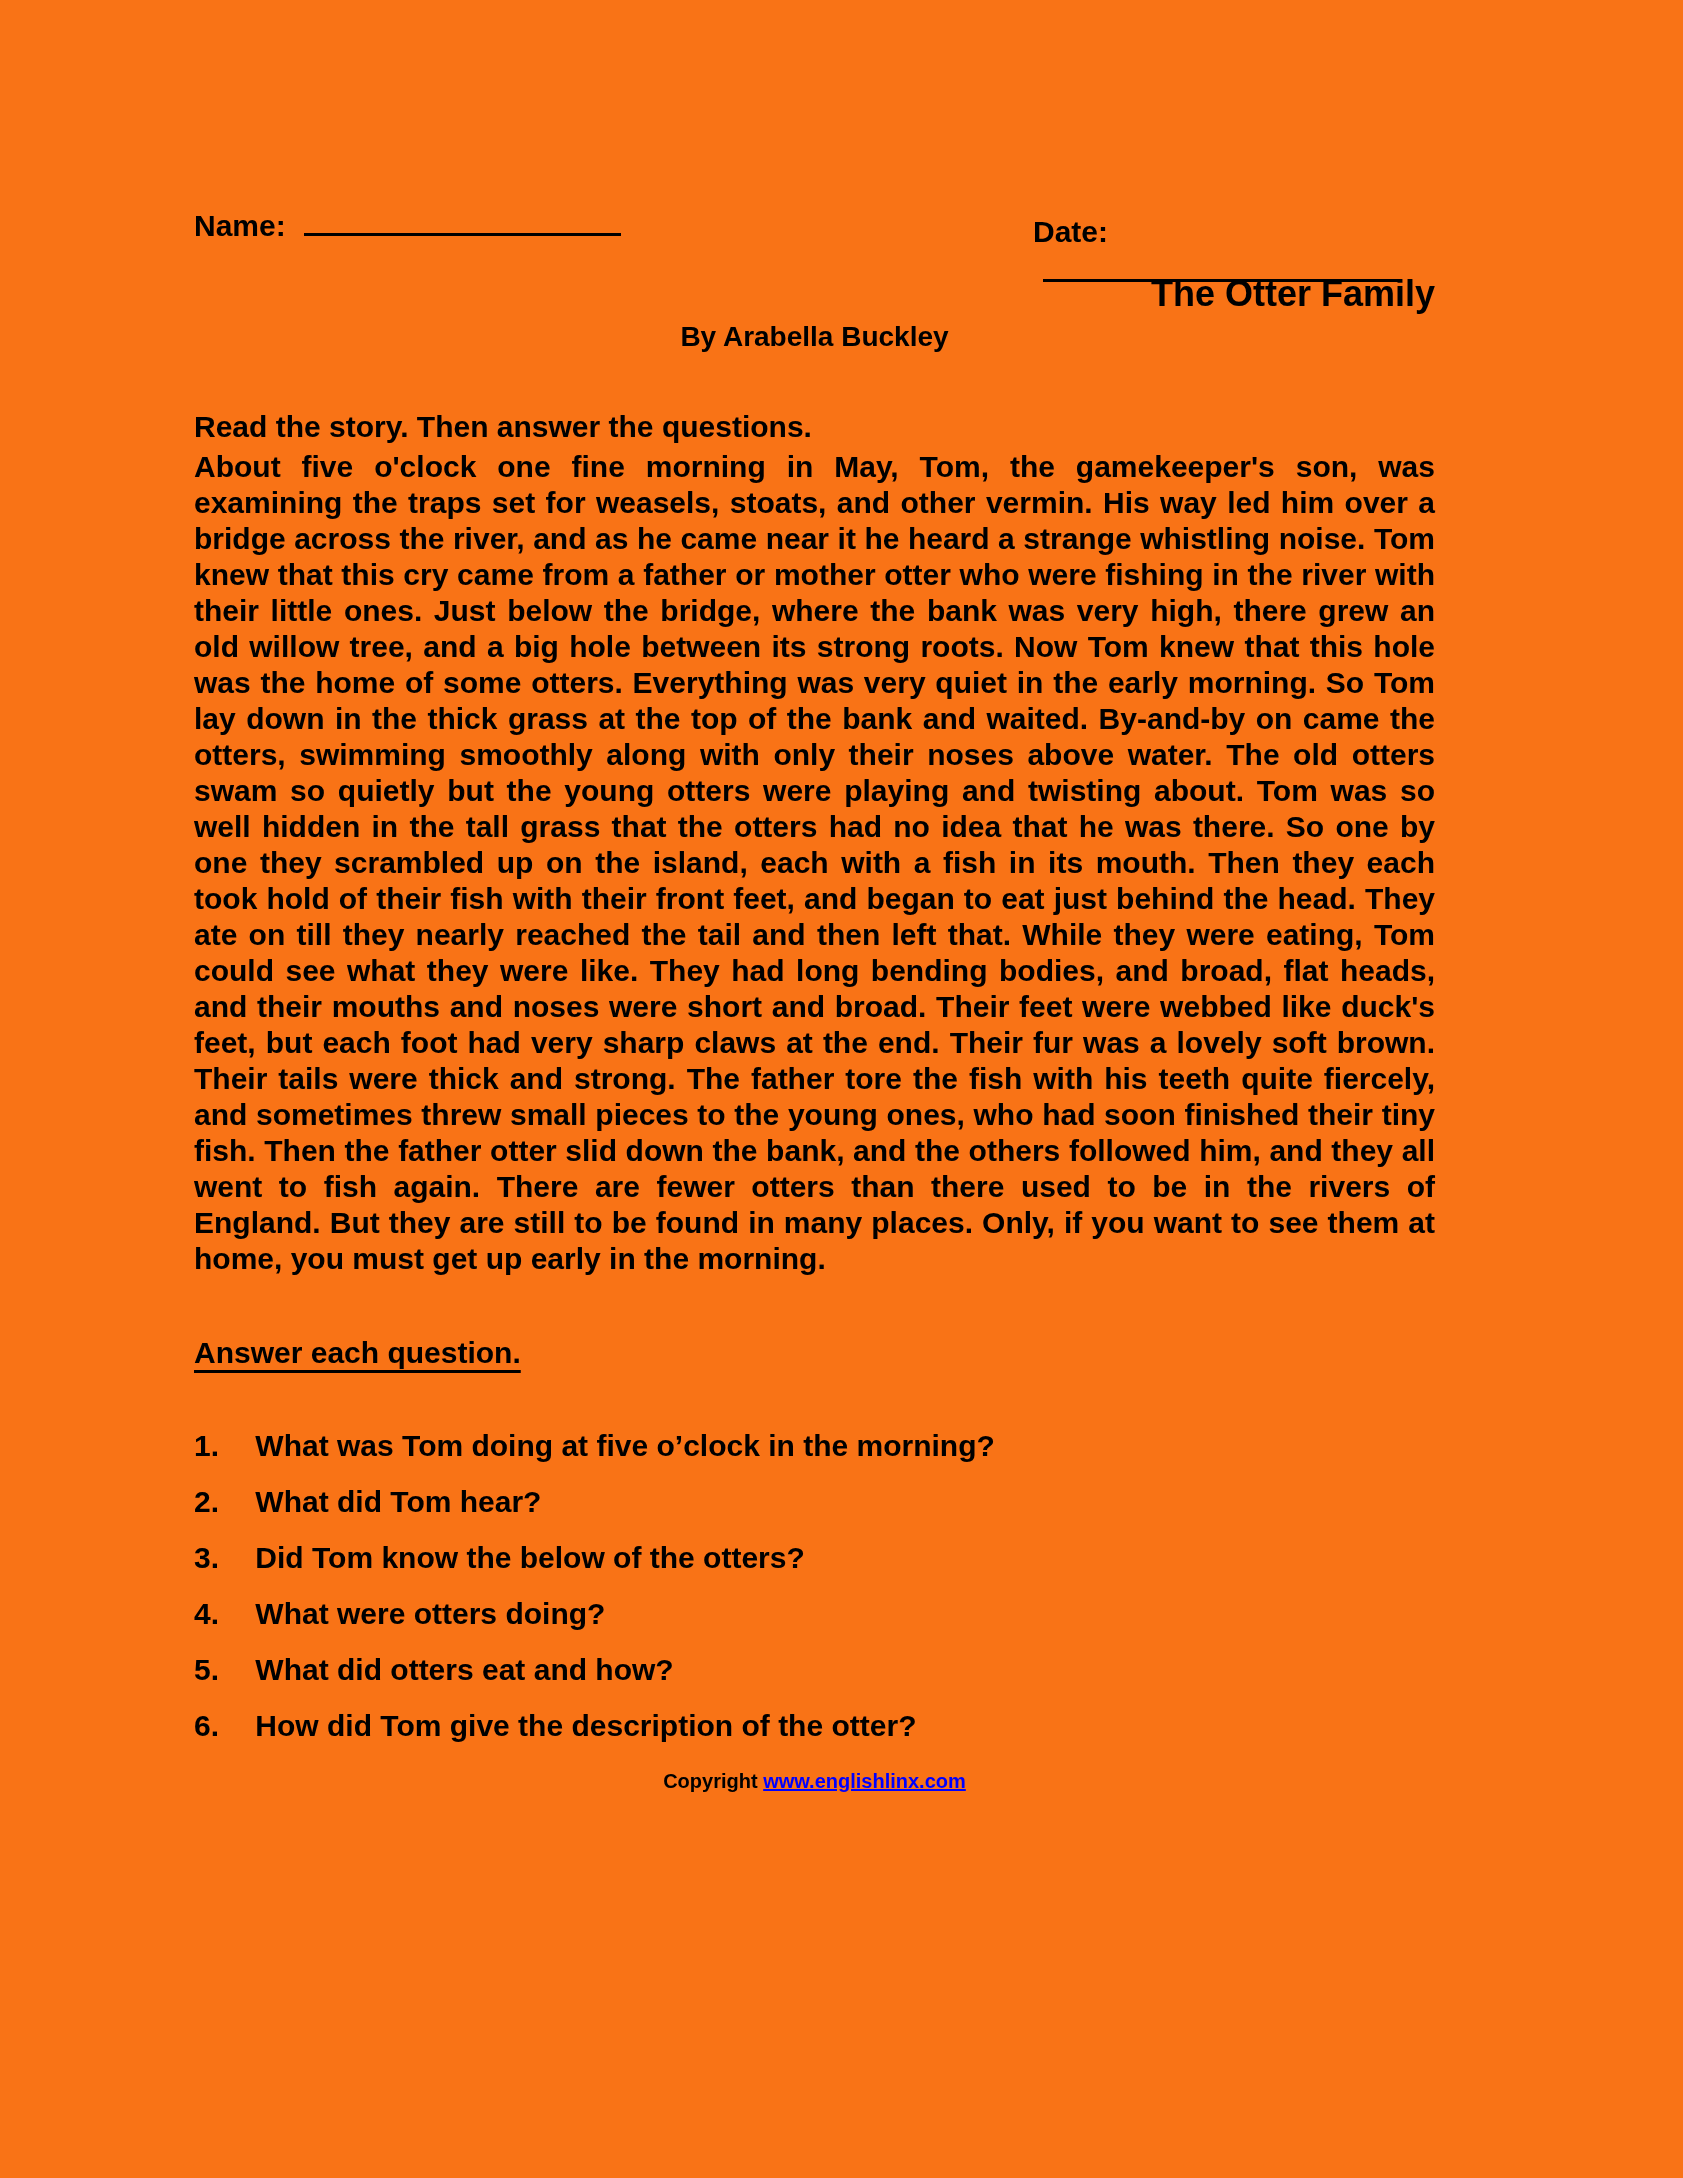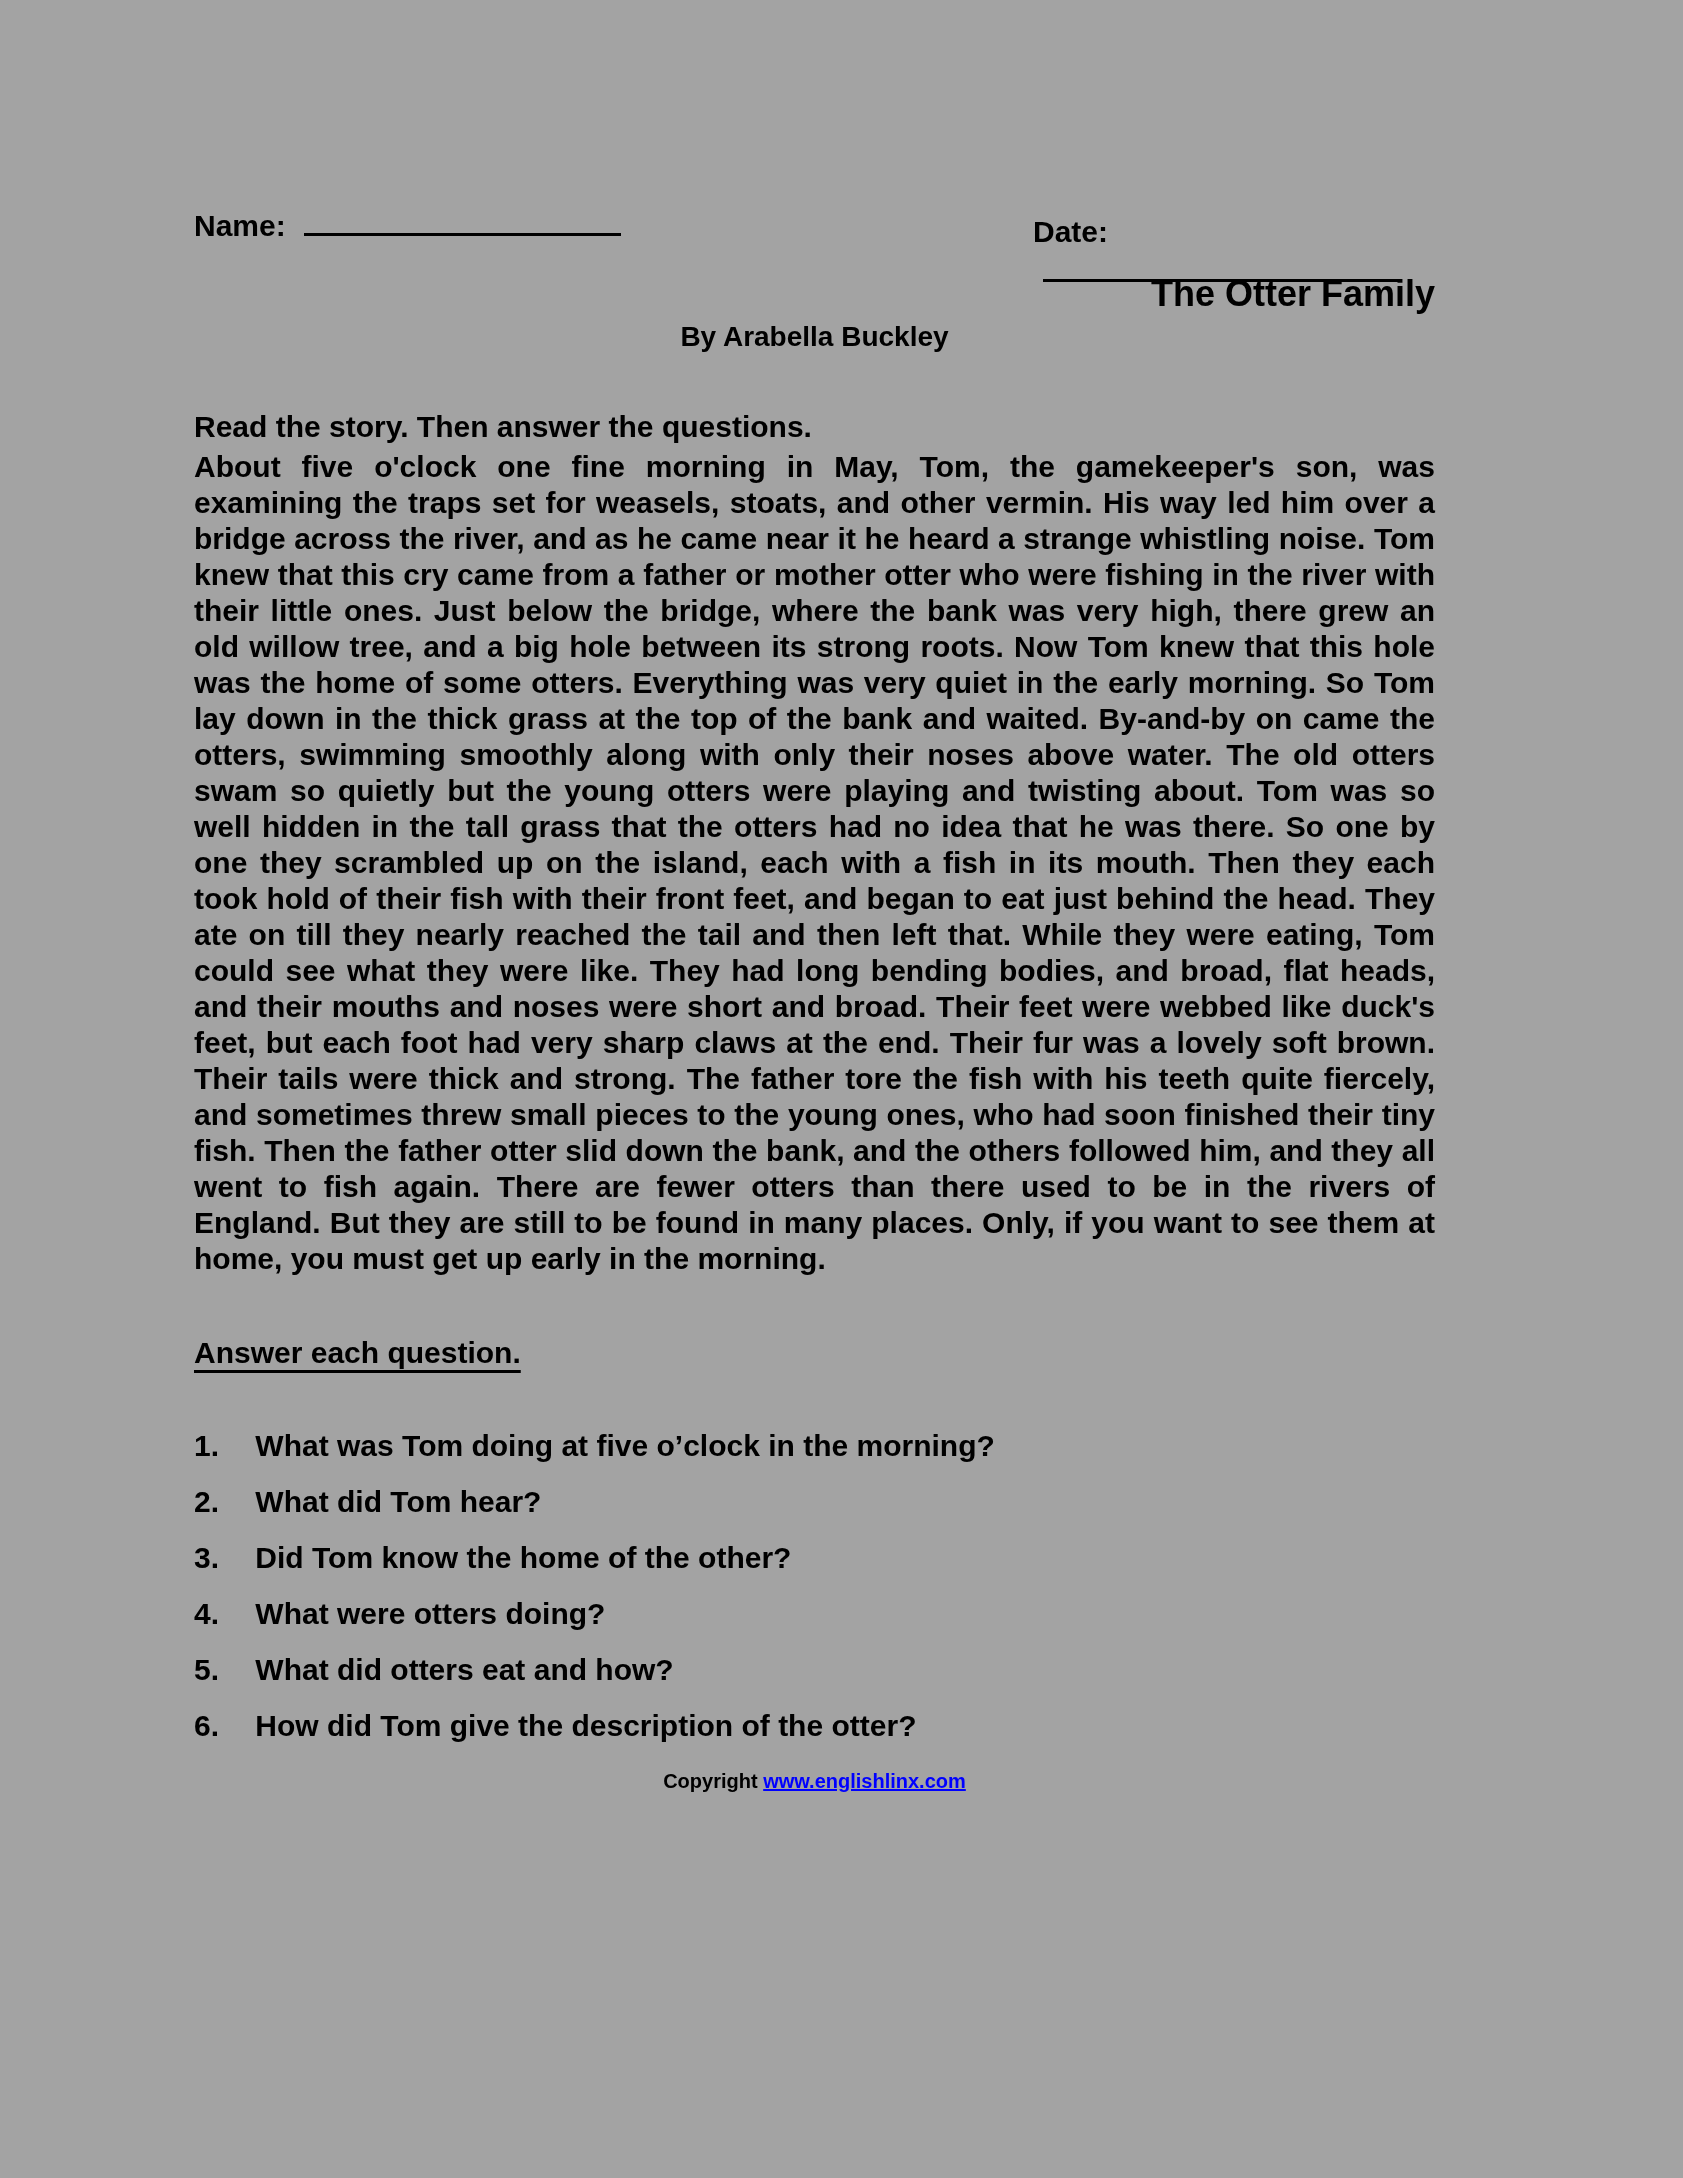--- a/index.html
+++ b/index.html
@@ -4,21 +4,21 @@
 <style>
   html, body {
     margin: 0;
     padding: 0;
     background: #ffffff;
   }
   .page {
     position: relative;
     width: 1683px;
     height: 2178px;
-    background: #a3a3a3;
+    background: #f97316;
     color: #000000;
     font-family: "Liberation Sans", sans-serif;
     font-weight: bold;
     box-sizing: border-box;
     padding: 203px 0 0 194px;
     overflow: hidden;
   }
   .content {
     width: 1241px;
   }
@@ -145,21 +145,21 @@
     <span class="q-text">What was Tom doing at five o’clock in the morning?</span>
   </li>
 
   <li class="question">
     <span class="q-num">2.</span>
     <span class="q-text">What did Tom hear?</span>
   </li>
 
   <li class="question">
     <span class="q-num">3.</span>
-    <span class="q-text">Did Tom know the home of the other?</span>
+    <span class="q-text">Did Tom know the below of the otters?</span>
   </li>
 
   <li class="question">
     <span class="q-num">4.</span>
     <span class="q-text">What were otters doing?</span>
   </li>
 
   <li class="question">
     <span class="q-num">5.</span>
     <span class="q-text">What did otters eat and how?</span>

